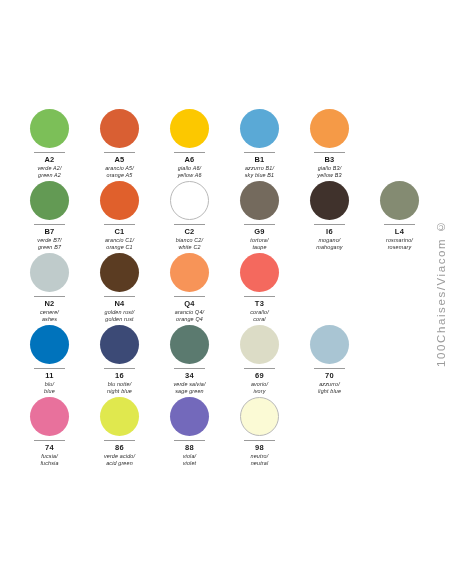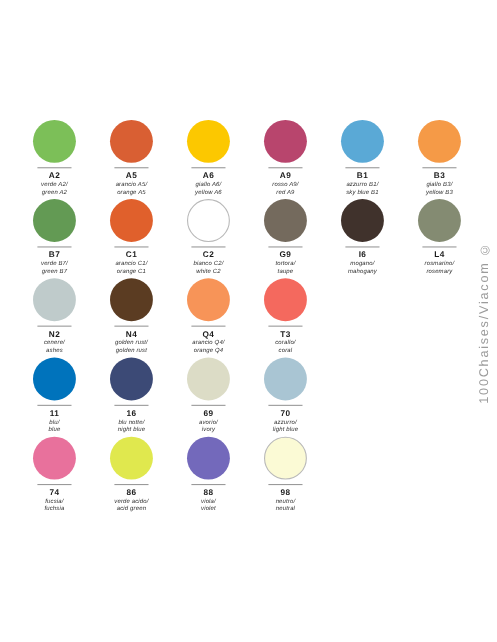--- a/index.html
+++ b/index.html
@@ -131,29 +131,20 @@
       <div class="swatch-cell">
         <div class="disc" style="background: rgb(252, 200, 0);"></div>
         <div class="rule"></div>
         <div class="code">A6</div>
         <div class="names">
           <span class="it">giallo A6/</span>
           <span class="en">yellow A6</span>
         </div>
       </div>
       <div class="swatch-cell">
-        <div class="disc" style="background: rgb(184, 69, 109);"></div>
-        <div class="rule"></div>
-        <div class="code">A9</div>
-        <div class="names">
-          <span class="it">rosso A9/</span>
-          <span class="en">red A9</span>
-        </div>
-      </div>
-      <div class="swatch-cell">
         <div class="disc" style="background: rgb(90, 169, 214);"></div>
         <div class="rule"></div>
         <div class="code">B1</div>
         <div class="names">
           <span class="it">azzurro B1/</span>
           <span class="en">sky blue B1</span>
         </div>
       </div>
       <div class="swatch-cell">
         <div class="disc" style="background: rgb(245, 154, 71);"></div>
@@ -272,20 +263,29 @@
       <div class="swatch-cell">
         <div class="disc" style="background: rgb(60, 74, 118);"></div>
         <div class="rule"></div>
         <div class="code">16</div>
         <div class="names">
           <span class="it">blu notte/</span>
           <span class="en">night blue</span>
         </div>
       </div>
       <div class="swatch-cell">
+        <div class="disc" style="background: rgb(91, 122, 111);"></div>
+        <div class="rule"></div>
+        <div class="code">34</div>
+        <div class="names">
+          <span class="it">verde salvia/</span>
+          <span class="en">sage green</span>
+        </div>
+      </div>
+      <div class="swatch-cell">
         <div class="disc" style="background: rgb(220, 220, 198);"></div>
         <div class="rule"></div>
         <div class="code">69</div>
         <div class="names">
           <span class="it">avorio/</span>
           <span class="en">ivory</span>
         </div>
       </div>
       <div class="swatch-cell">
         <div class="disc" style="background: rgb(169, 197, 211);"></div>

